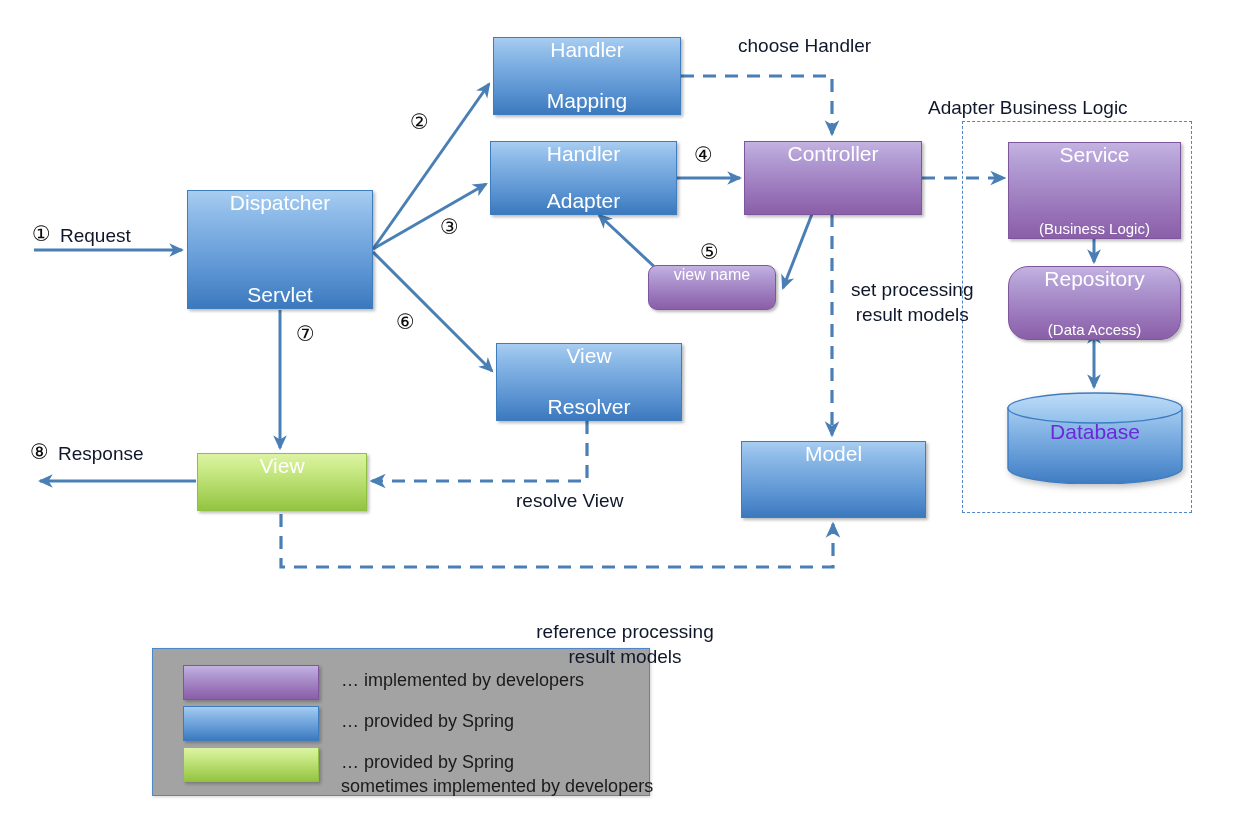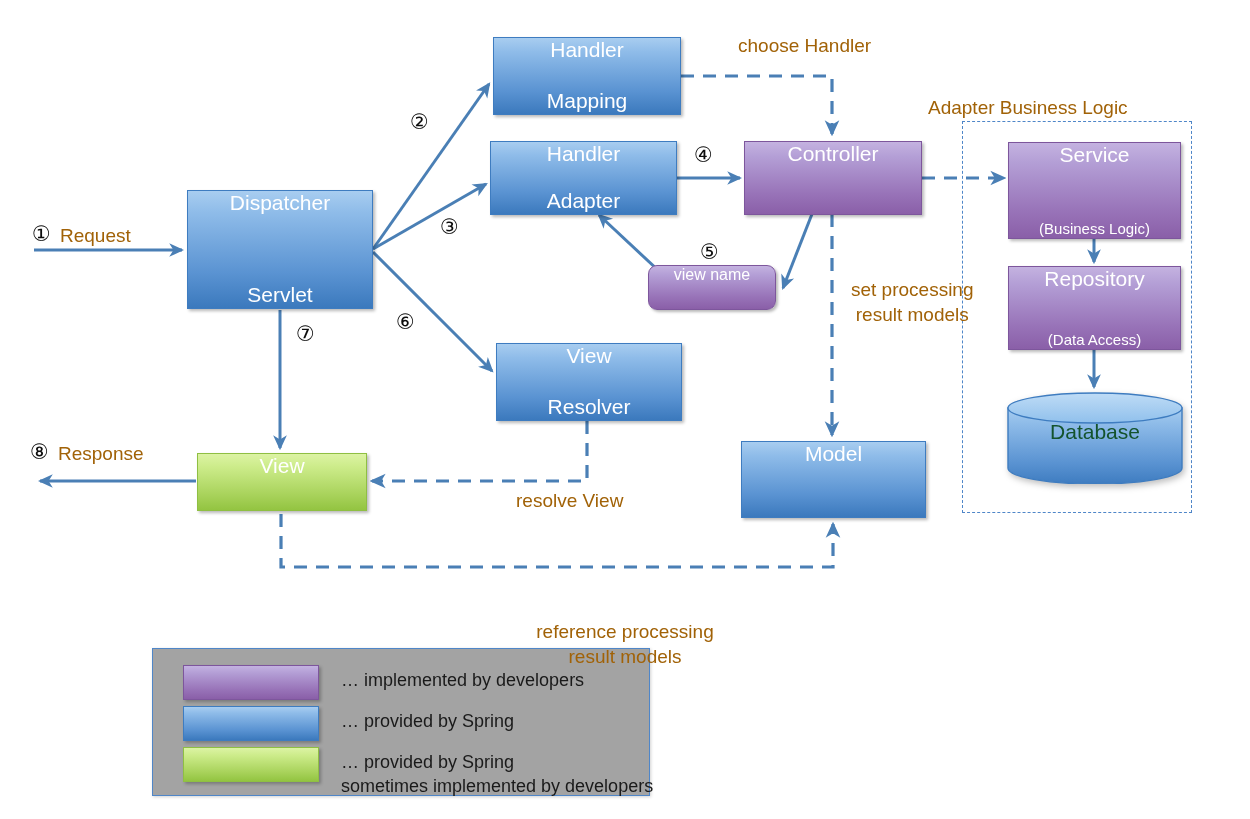--- a/index.html
+++ b/index.html
@@ -48,21 +48,21 @@
   .rounded{border-radius:11px;}
 
   
   .cyl{
     position:absolute;
     z-index:5;
     filter:drop-shadow(2px 3px 3px rgba(0,0,0,0.25));
   }
   .cyl .cyl-label{
     position:absolute;left:0;right:0;top:44%;
-    text-align:center;color:#14532d;font-size:21px;
+    text-align:center;color:#6d28d9;font-size:21px;
     transform:translateY(-50%);
     pointer-events:none;
   }
 
   
   .dashbox{
     position:absolute;
     border:1.5px dashed #4f86c8;
     background:transparent;
     z-index:1;
@@ -94,21 +94,21 @@
     color:#1a1a1a;
     font-size:18px;
     line-height:1.32;
     white-space:nowrap;
     padding-top:4px;
   }
 
   
   .lbl{
     position:absolute;
-    color:#a16207;
+    color:#0f172a;
     font-size:19px;
     line-height:1.3;
     white-space:nowrap;
     z-index:7;
   }
   .lbl.center{text-align:center;margin-top:27px;}
 
   .stepnum{
     position:absolute;
     font-size:21px;
@@ -213,21 +213,21 @@
 
   <div class="node blue" style="left:741px;top:441px;width:185px;height:77px;">
     <span class="l1">Model</span>
   </div>
 
   <div class="node purple" style="left:1008px;top:142px;width:173px;height:97px;">
     <span class="l1">Service</span>
     <span class="l2 sub">(Business Logic)</span>
   </div>
 
-  <div class="node purple" style="left:1008px;top:266px;width:173px;height:84px;">
+  <div class="node purple" style="left:1008px;top:266px;width:173px;height:74px;border-radius:20px;">
     <span class="l1">Repository</span>
     <span class="l2 sub">(Data Access)</span>
   </div>
 
   <div class="cyl" style="left:1006px;top:392px;width:178px;height:92px;">
     <svg width="178" height="92" viewBox="0 0 178 92">
       <defs>
         <linearGradient id="cylBody" x1="0" y1="0" x2="0" y2="1">
           <stop offset="0%" stop-color="#a8cdf0"></stop>
           <stop offset="20%" stop-color="#8fbce9"></stop>

